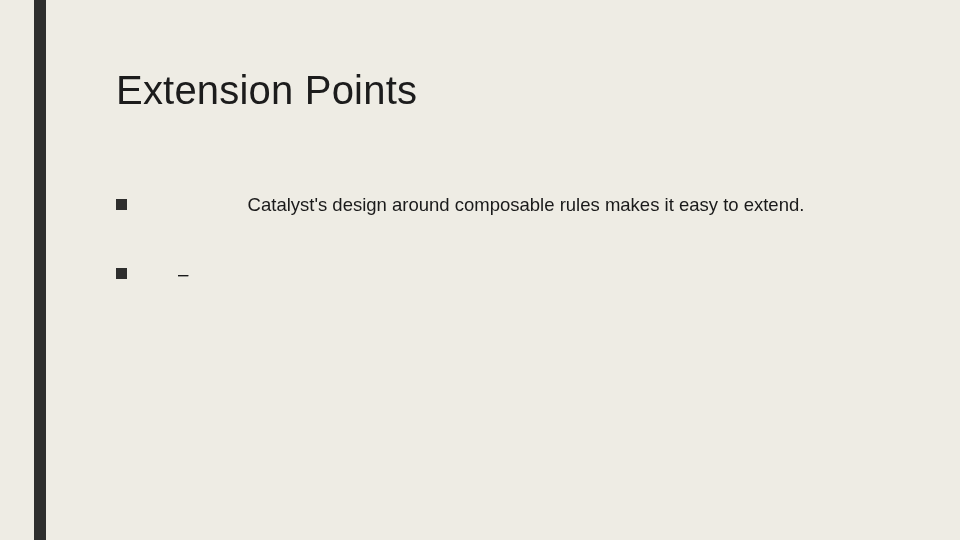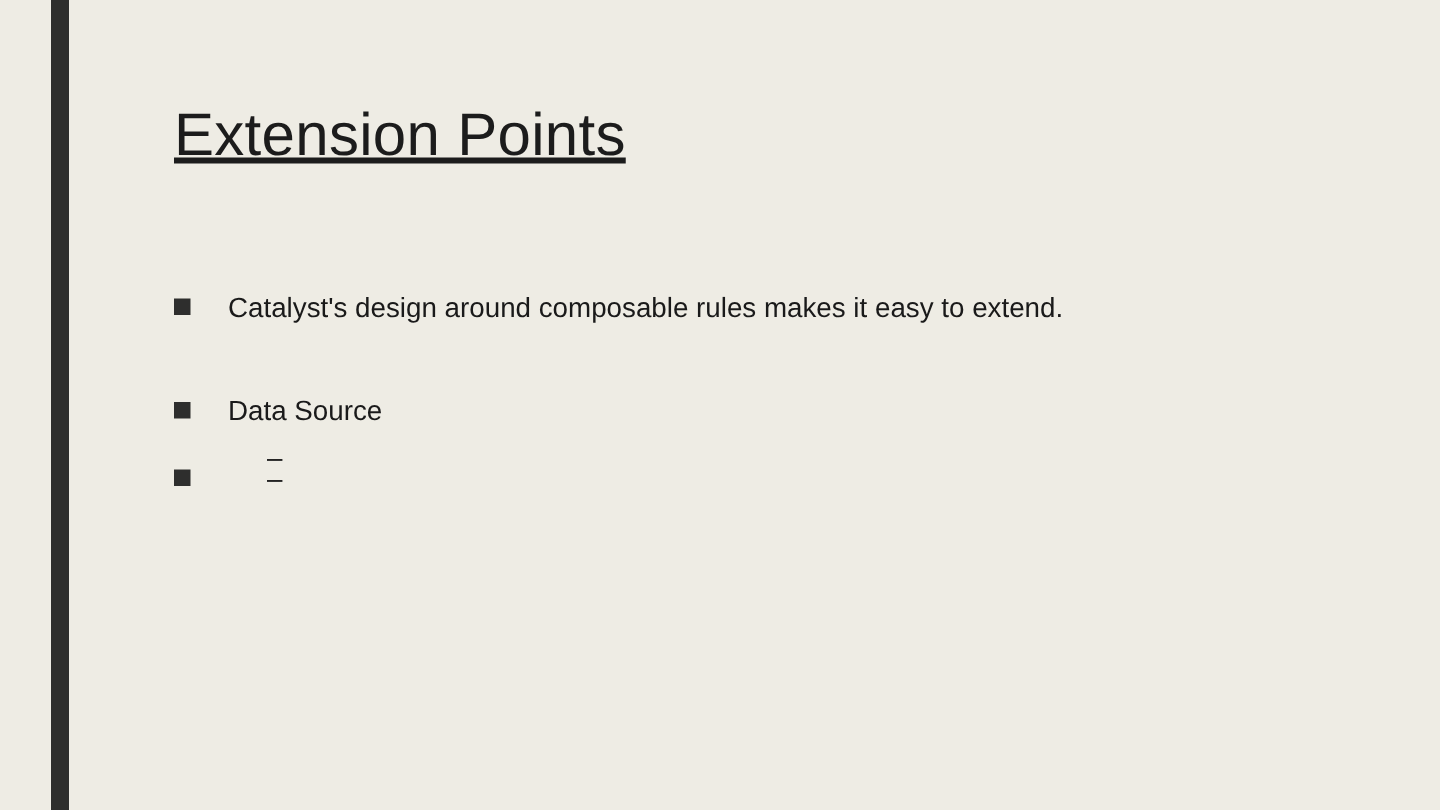--- a/index.html
+++ b/index.html
@@ -25,23 +25,22 @@
       left: 116px;
       top: 68px;
       right: 60px;
     }
     .title {
       font-size: 40px;
       font-weight: 400;
       color: #1c1c1c;
       letter-spacing: 0.2px;
       margin-bottom: 80px;
-      text-decoration: underline;
     }
-    .bullet-list { list-style: none; }
+    .bullet-list { list-style: none; text-align: center; }
     .bullet-list > li {
       position: relative;
       padding-left: 36px;
       font-size: 18.5px;
       line-height: 1.35;
       margin-bottom: 44px;
     }
     .bullet-list > li:last-child { margin-bottom: 0; }
     .bullet-list > li.tight { margin-bottom: 20px; }
     .square-bullet {
@@ -80,21 +79,20 @@
   <h1 class="title">Extension Points</h1>
 
   <ul class="bullet-list">
     <li>
       <span class="square-bullet"></span>
       <span>Catalyst's design around composable rules makes it easy to extend.</span>
     </li>
 
     <li class="tight">
       <span class="square-bullet"></span>
-      <span>Data Source</span>
       <ul class="sub-list">
         <li>
           <span class="dash">–</span>
         </li>
       </ul>
     </li>
 
     <li>
       <span class="square-bullet"></span>
       <ul class="sub-list">

